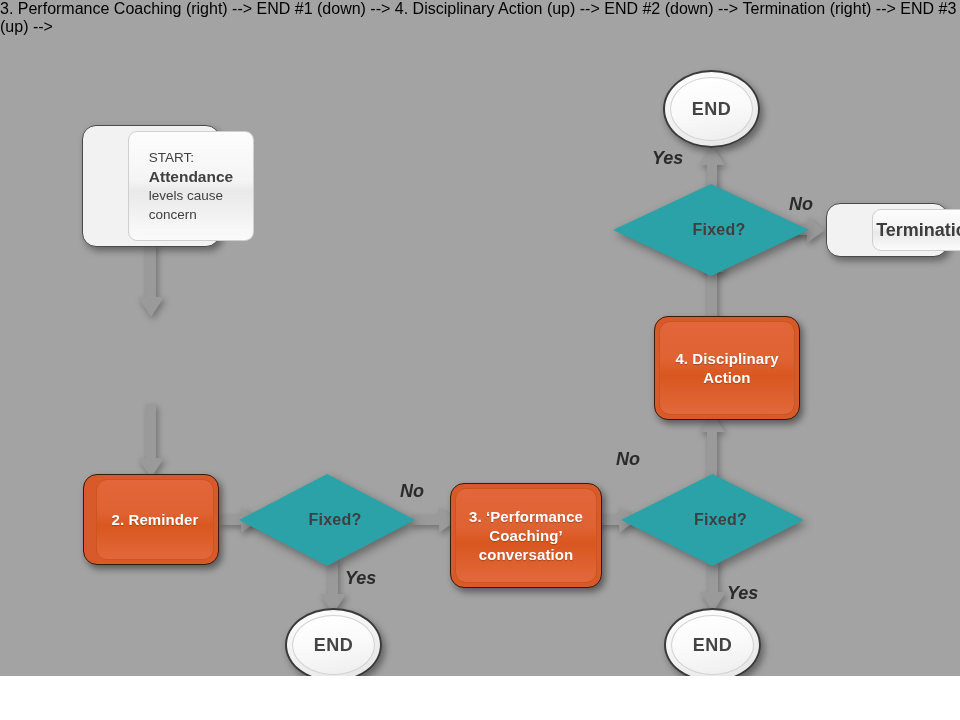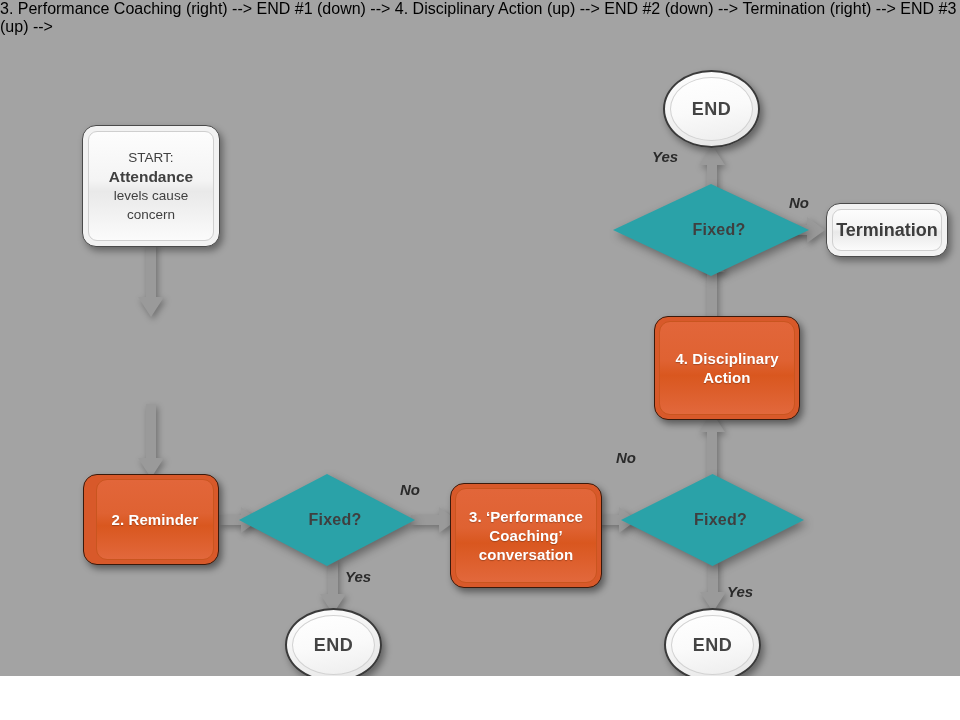--- a/index.html
+++ b/index.html
@@ -60,24 +60,24 @@
   .wbox .inner {
     width: 100%;
     height: 100%;
     box-sizing: border-box;
     border-radius: 9px;
     background: linear-gradient(180deg, #fdfdfd 0%, #f4f4f4 45%, #e9e9e9 55%, #fbfbfb 100%);
     border: 1px solid #cfcfcf;
     display: flex;
     align-items: center;
     justify-content: center;
-    text-align: center;
     color: #404040;
     font-size: 14px;
     line-height: 19px;
+    margin-left: 40px;
   }
   .wbox .inner .t-sm { font-size: 13.5px; font-weight: normal; }
   .wbox .inner .t-bd { font-size: 15.5px; font-weight: bold; }
   .wbox .inner .t-term { font-size: 18px; font-weight: bold; color: #3d3d3d; }
 
   
   .diamond {
     filter: drop-shadow(3px 4px 5px rgba(0,0,0,0.38));
   }
   .diamond .shape {
@@ -127,21 +127,21 @@
   
   .conn {
     position: absolute;
     filter: drop-shadow(2px 3px 3px rgba(0,0,0,0.30));
   }
   .conn svg { display: block; overflow: visible; }
 
   
   .elabel {
     position: absolute;
-    font-size: 15px;
+    font-size: 18px;
     font-style: italic;
     font-weight: bold;
     color: #2b2b2b;
     white-space: nowrap;
   }
 </style>
 </head>
 <body>
 
 <div id="canvas">

